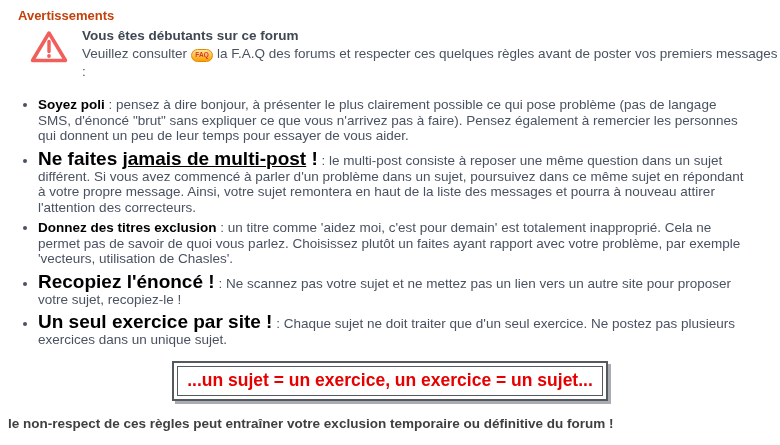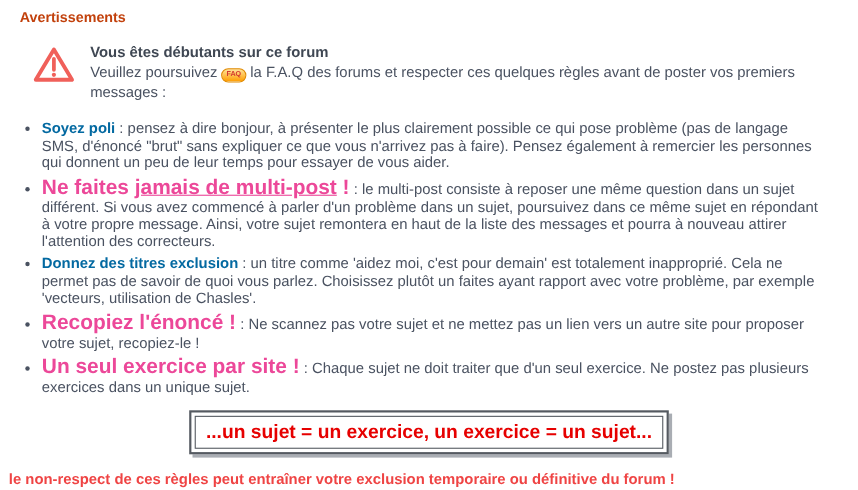--- a/index.html
+++ b/index.html
@@ -13,21 +13,21 @@
   .page-title {
     margin: 0;
     padding: 8px 0 0 18px;
     font-size: 13px;
     font-weight: bold;
     color: #c2410c;
   }
   .intro {
     display: flex;
     align-items: flex-start;
-    margin: 16px 0 0 29px;
+    margin: 4px 0 0 29px;
   }
   .warn-icon { flex: 0 0 auto; margin-top: 2px; }
   .intro-text { margin-left: 13px; font-size: 13.5px; line-height: 18px; }
   .intro-heading { font-weight: bold; color: #3f4753; }
   .faq-badge {
     display: inline-block;
     background: linear-gradient(#ffe49a, #ff9d00);
     border: 1px solid #e08a00;
     color: #d43a2f;
     font-size: 6.5px;
@@ -39,24 +39,24 @@
     cursor: pointer;
   }
   ul.rules {
     margin: 16px 0 0 0;
     padding: 0 30px 0 38px;
     list-style: disc;
     font-size: 13.5px;
     line-height: 15.5px;
   }
   ul.rules li { margin-bottom: 5px; color: #4a5261; }
-  .lead-dark { font-weight: bold; color: #0369a1; }
+  .lead-dark { font-weight: bold; color: #000000; }
   .lead-red {
     font-weight: bold;
-    color: #ec4899;
+    color: #000000;
     font-size: 19px;
     line-height: 20px;
   }
   .lead-red .u { text-decoration: underline; }
   .slogan-wrap {
     display: flex;
     justify-content: center;
     margin-top: 13px;
     align-items: flex-end;
   }
@@ -73,40 +73,40 @@
   .slogan-text {
     font-size: 17.5px;
     font-weight: bold;
     color: #e60000;
     white-space: nowrap;
   }
   .footer-note {
     margin: 15px 0 0 8px;
     font-size: 13.5px;
     font-weight: bold;
-    color: #ef4444;
+    color: #404040;
   }
 </style>
 </head>
 <body>
 
 <h1 class="page-title">Avertissements</h1>
 
 <div class="intro">
   <span class="warn-icon">
     <svg width="40" height="36" viewBox="0 0 40 36" aria-hidden="true">
       <path d="M20 4 L36.5 31.5 L3.5 31.5 Z" fill="none" stroke="#f0605a" stroke-width="3.5" stroke-linejoin="round"></path>
       <line x1="20" y1="12.5" x2="20" y2="22.5" stroke="#f0605a" stroke-width="3.4" stroke-linecap="round"></line>
       <circle cx="20" cy="27" r="1.9" fill="#f0605a"></circle>
     </svg>
   </span>
   <div class="intro-text">
     <div class="intro-heading">Vous êtes débutants sur ce forum</div>
     <div class="intro-line">
-      <span>Veuillez poursuivez</span>
+      <span>Veuillez consulter</span>
       <span class="faq-badge">FAQ</span>
       <span>la F.A.Q des forums et respecter ces quelques règles avant de poster vos premiers messages :</span>
     </div>
   </div>
 </div>
 
 <ul class="rules">
   <li>
     <span class="lead-dark">Soyez poli</span><span> : pensez à dire bonjour, à présenter le plus clairement possible ce qui pose problème (pas de langage SMS, d'énoncé "brut" sans expliquer ce que vous n'arrivez pas à faire). Pensez également à remercier les personnes qui donnent un peu de leur temps pour essayer de vous aider.</span>
   </li>

